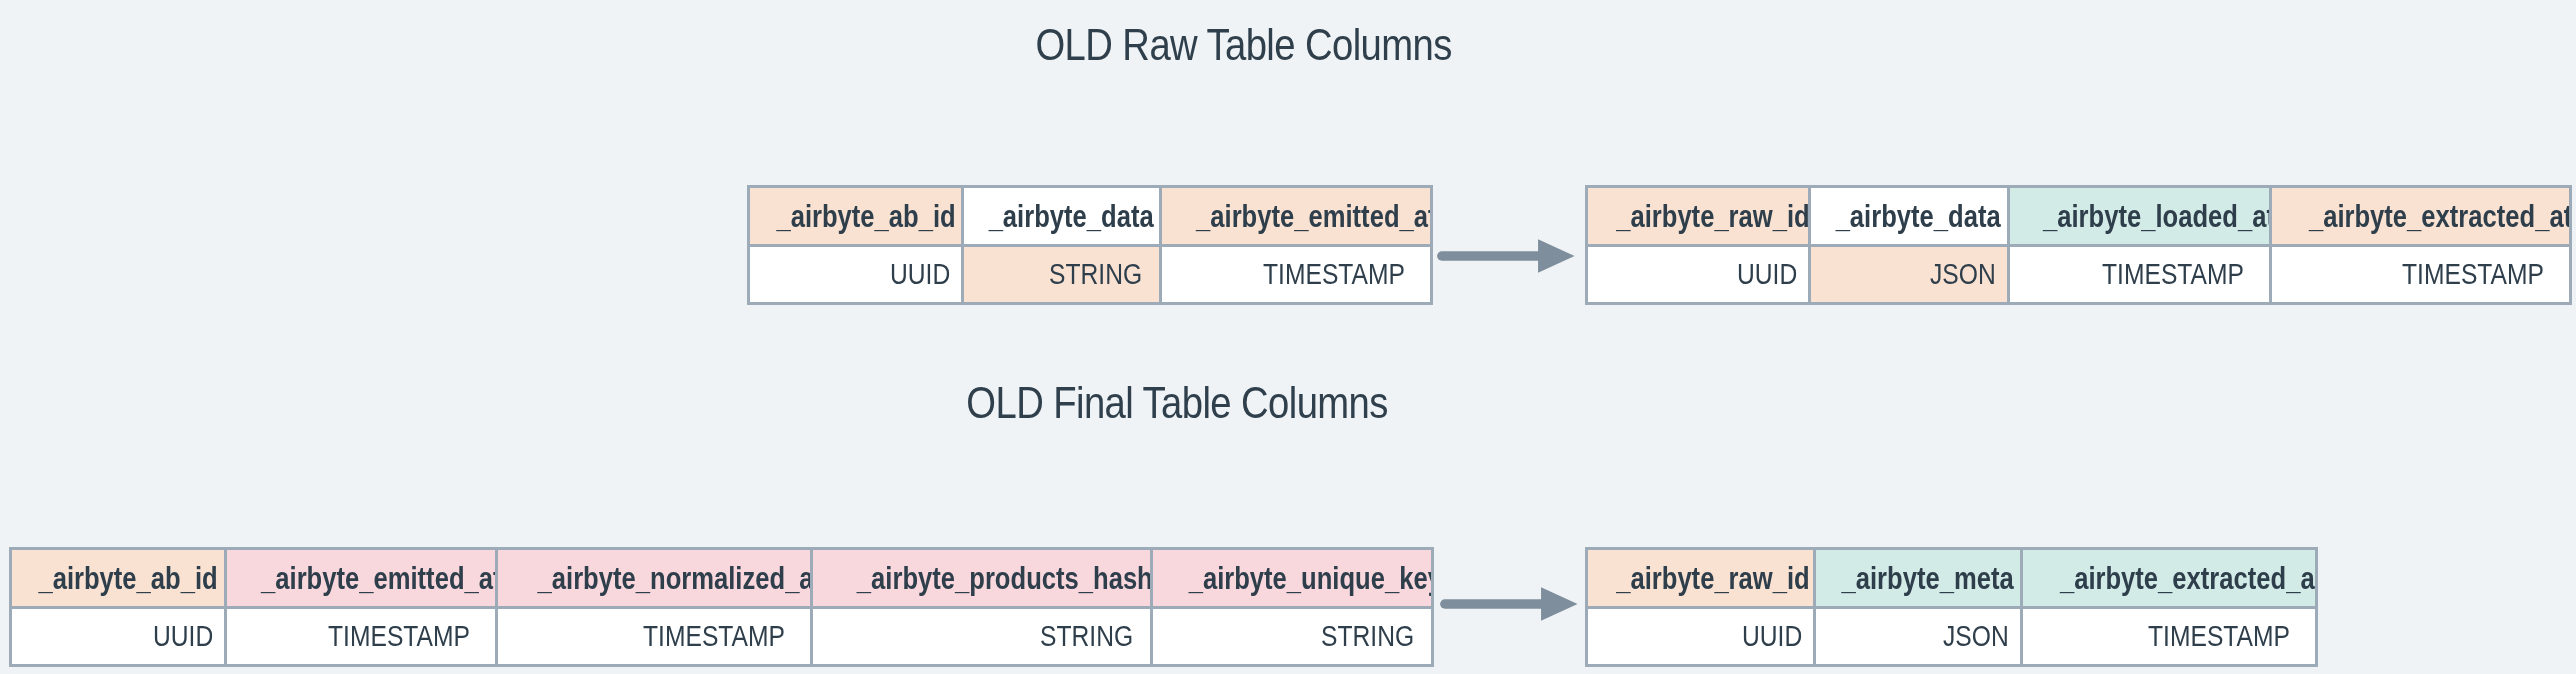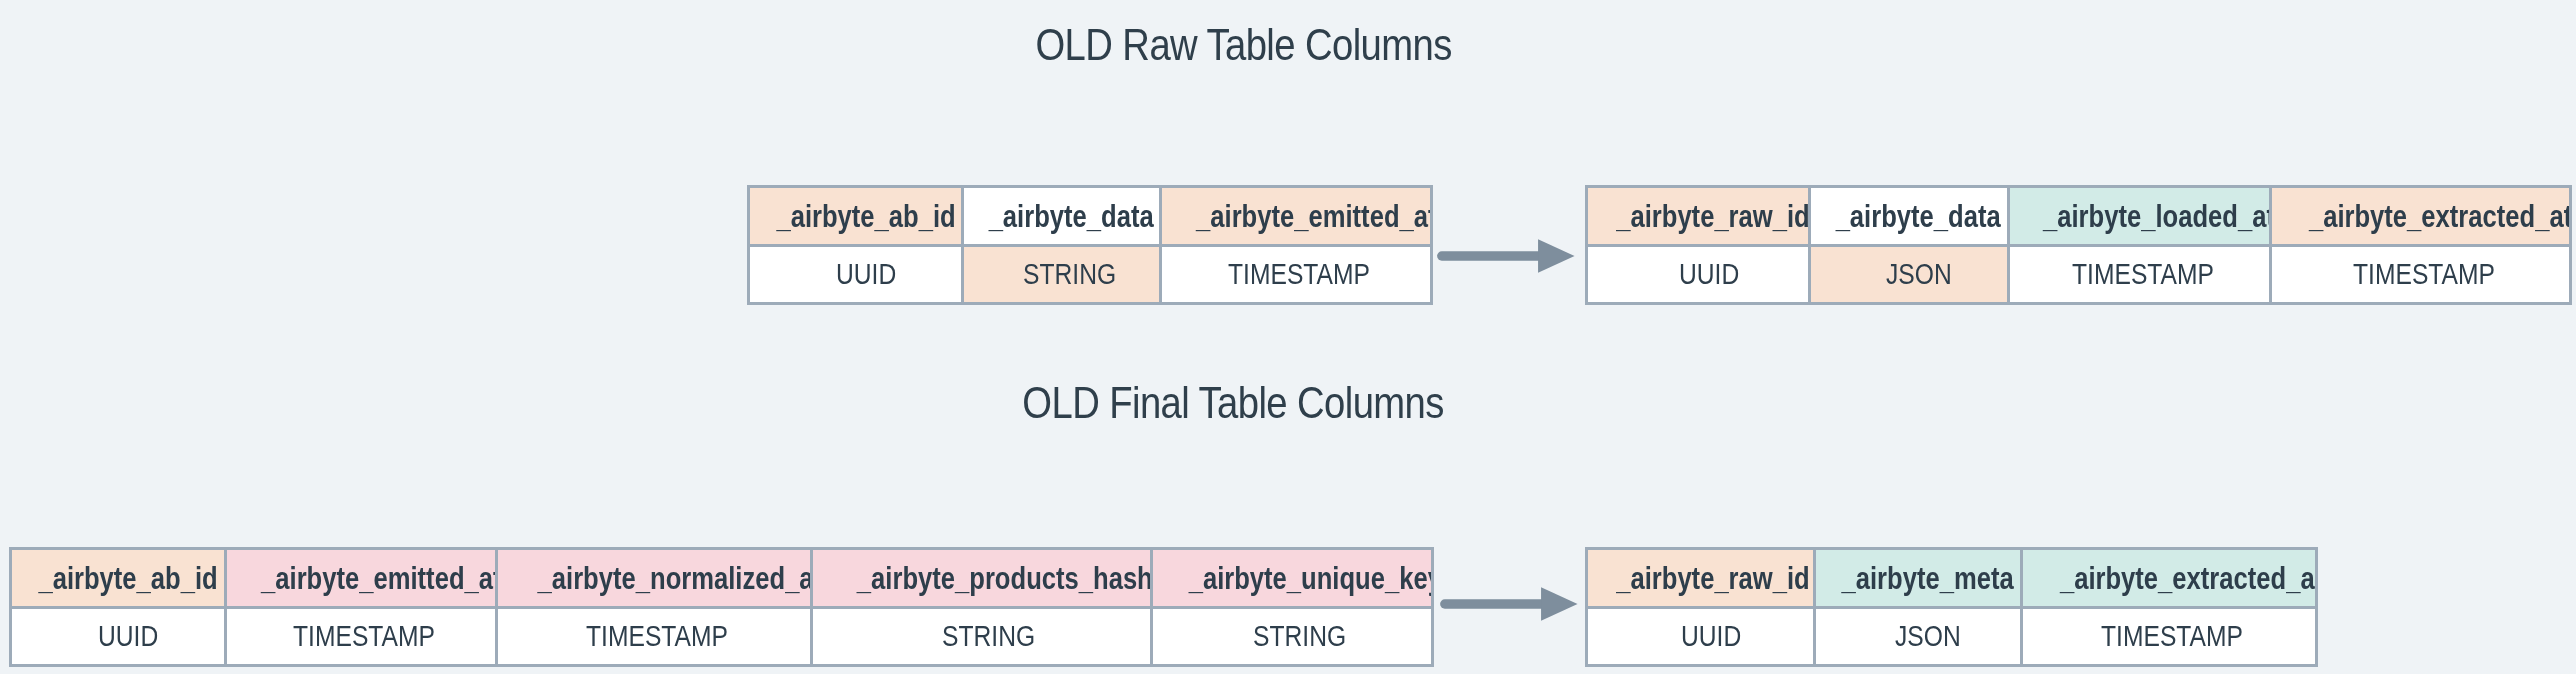--- a/index.html
+++ b/index.html
@@ -18,21 +18,21 @@
     font-weight: 400;
     color: #2f3f4b;
     white-space: nowrap;
     letter-spacing: -0.7px;
   }
   .title .tx { display: inline-block; transform: scaleX(0.85); }
   .title.anchor-right .tx { transform-origin: right center; }
   .title.anchor-left  .tx { transform-origin: left center; }
   #title-old-raw   { right: 1124px; top: 19px;  text-align: right; }
   #title-raw       { left: 1604px;  top: 19px; }
-  #title-old-final { right: 1132px; top: 377px; text-align: right; }
+  #title-old-final { right: 1188px; top: 377px; text-align: right; }
   #title-final     { left: 1593px;  top: 377px; }
 
   
   table.schema {
     position: absolute;
     border-collapse: collapse;
     table-layout: fixed;
     background: #1d4ed8;
   }
   table.schema th, table.schema td {
@@ -47,21 +47,21 @@
     height: 56px;
     font-size: 32px;
     font-weight: 700;
     text-align: center;
     padding: 0 4.4px;
   }
   table.schema td {
     height: 55px;
     font-size: 29px;
     font-weight: 400;
-    text-align: center;
+    text-align: right;
     padding: 0 0 0 32px;
   }
   th .tx { display: inline-block; transform: scaleX(0.8); transform-origin: center; }
   td .tx { display: inline-block; transform: scaleX(0.85); transform-origin: left center; }
 
   [data-bg="peach"] { background: #f9e2d2 !important; }
   [data-bg="pink"]  { background: #f8d7dd !important; }
   [data-bg="teal"]  { background: #d2ebe7 !important; }
   [data-bg="white"] { background: #ffffff !important; }
 

